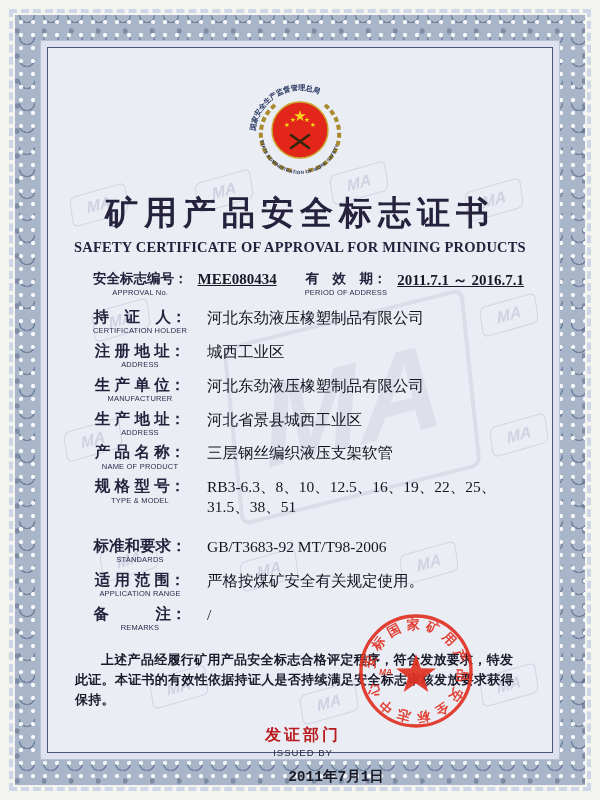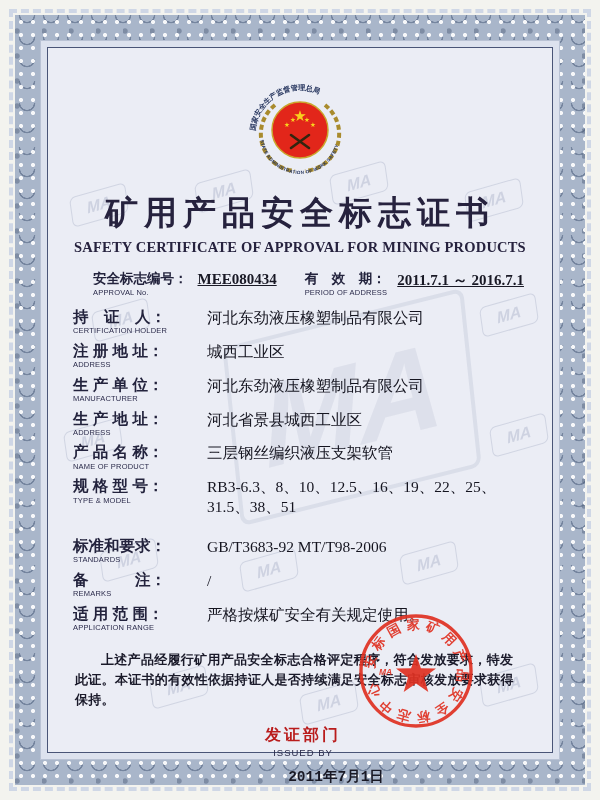--- a/index.html
+++ b/index.html
@@ -63,21 +63,21 @@
   }
   .subtitle{
     text-align:center;margin-top:3px;
     font-family:Liberation Serif, serif;
     font-size:14.5px;font-weight:bold;letter-spacing:.2px;color:#26223e;
     white-space:nowrap;
   }
   .meta-row{display:flex;margin:15px 0 0 20px;}
   .meta-group{display:flex;align-items:flex-start;}
   .meta-group.validity{margin-left:28px;}
-  .lblblk{display:flex;flex-direction:column;}
+  .lblblk{display:flex;flex-direction:column;text-align:center;}
   .lbl-cn{font-size:13.5px;font-weight:bold;color:#23233d;white-space:pre;line-height:1.25;}
   .lbl-en{font-size:7.5px;color:#2a2a4a;letter-spacing:.2px;line-height:1.2;}
   .meta-val{
     font-family:"Liberation Serif","DejaVu Serif",serif;
     font-size:15px;font-weight:bold;color:#191925;margin-left:10px;margin-top:0;
     white-space:nowrap;
     text-decoration:underline;
   }
   .fields{margin-top:10px;}
   .frow{display:flex;margin-bottom:5.5px;}
@@ -237,32 +237,32 @@
       <div class="frow gap-top">
         <div class="lblblk">
           <span class="lbl-cn">标准和要求：</span>
           <span class="lbl-en">STANDARDS</span>
         </div>
         <div class="fval">GB/T3683-92 MT/T98-2006</div>
       </div>
 
       <div class="frow">
         <div class="lblblk">
+          <span class="lbl-cn">适 用 范 围：</span>
+          <span class="lbl-en">APPLICATION RANGE</span>
+        </div>
+        <div class="fval">严格按煤矿安全有关规定使用。</div>
+      </div>
+
+      <div class="frow">
+        <div class="lblblk">
           <span class="lbl-cn">备　　　注：</span>
           <span class="lbl-en">REMARKS</span>
         </div>
         <div class="fval">/</div>
-      </div>
-
-      <div class="frow">
-        <div class="lblblk">
-          <span class="lbl-cn">适 用 范 围：</span>
-          <span class="lbl-en">APPLICATION RANGE</span>
-        </div>
-        <div class="fval">严格按煤矿安全有关规定使用。</div>
       </div>
 
     </div>
 
     <div class="statement">上述产品经履行矿用产品安全标志合格评定程序，符合发放要求，特发此证。本证书的有效性依据持证人是否持续满足安全标志审核发放要求获得保持。</div>
 
     <div class="footer">
       <div class="issued-cn">发证部门</div>
       <div class="issued-en">ISSUED BY</div>
       <div class="issue-date">2011年7月1日</div>

